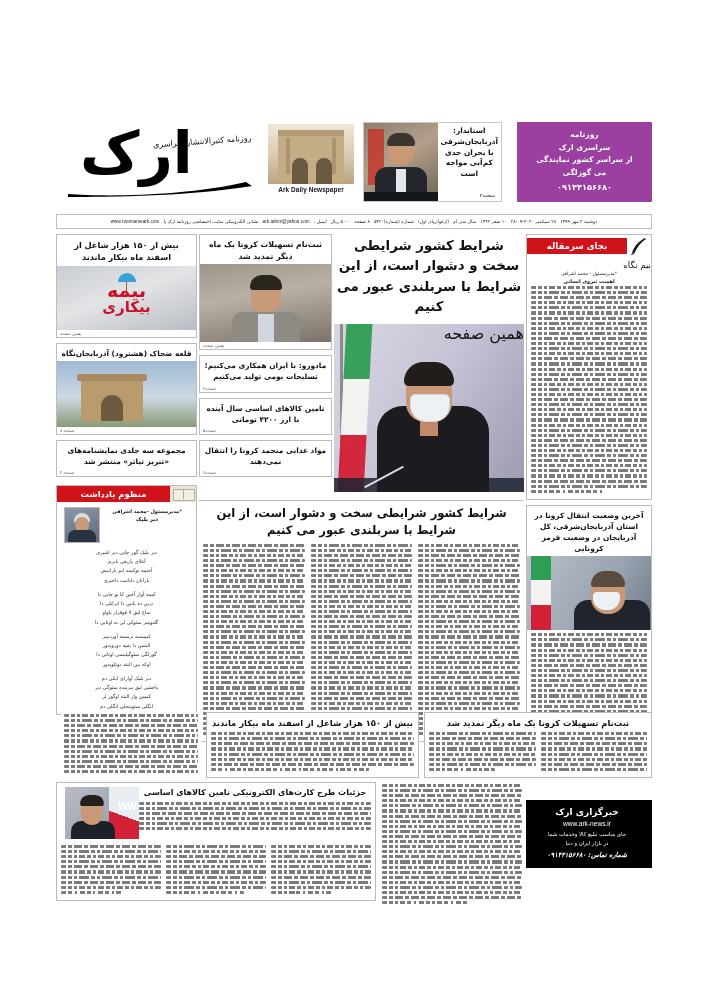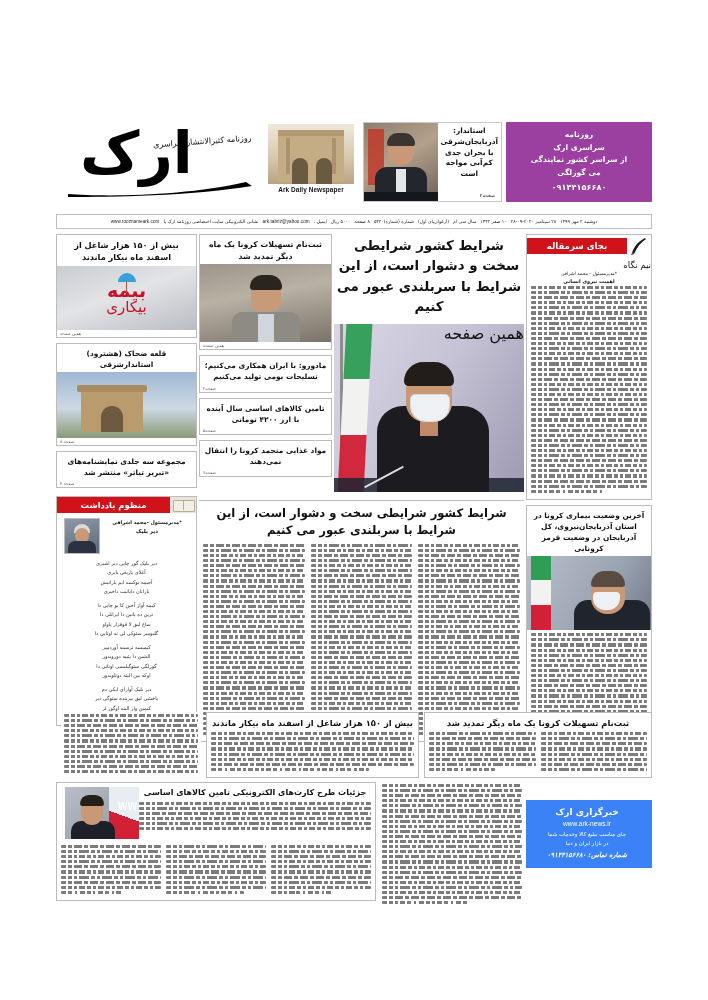--- a/index.html
+++ b/index.html
@@ -24,21 +24,21 @@
   }
   .btext .ln.s1{background-size:19px 100%;}
   .btext .ln.s2{background-size:23px 100%;}
   .btext .ln.s3{background-size:16px 100%;}
   .btext .ln.short{width:62%;margin-right:38%;}
   .btext .ln.short2{width:78%;margin-right:22%;}
 
   
   .masthead{position:absolute;left:56px;top:118px;width:596px;height:92px;}
   .ad-purple{
-    position:absolute;right:0px;top:4px;width:146px;height:80px;
+    position:absolute;right:0px;top:4px;width:135px;height:80px;
     background:#9b3fa0;color:#fff;border-radius:1px;
     display:flex;flex-direction:column;align-items:center;justify-content:center;
     text-align:center;line-height:1.65;font-weight:bold;font-size:7.6px;
     direction:rtl;
   }
   .ad-purple .phone{font-size:8.2px;letter-spacing:.4px;margin-top:2px;}
   .head-news{
     position:absolute;right:150px;top:4px;width:139px;height:80px;
     border:1px solid #c8c8c8;background:#fff;display:flex;flex-direction:row-reverse;
     box-sizing:border-box;
@@ -100,21 +100,21 @@
   .lead-hl{font-size:8.2px;font-weight:bold;text-align:center;direction:rtl;line-height:1.5;}
   .sm-hl{font-size:7.4px;font-weight:bold;text-align:center;direction:rtl;line-height:1.5;}
   .mid-hl{font-size:7.8px;font-weight:bold;text-align:center;direction:rtl;line-height:1.5;}
 
   .imgph{width:100%;position:relative;overflow:hidden;}
   .bimeh{
     height:64px;background:linear-gradient(160deg,#c9ccd2 0%,#e2e4e6 45%,#b9bcc4 100%);
     display:flex;align-items:center;justify-content:center;flex-direction:column;
   }
   .bimeh .w1{color:#c9122a;font-weight:bold;font-size:19px;direction:rtl;line-height:.95;}
-  .bimeh .w2{color:#c9122a;font-weight:normal;font-size:15px;direction:rtl;line-height:1;margin-top:1px;}
+  .bimeh .w2{color:#c9122a;font-weight:bold;font-size:15px;direction:rtl;line-height:1;margin-top:1px;}
   .bimeh .umbrella{
     position:absolute;top:7px;left:50%;margin-left:-9px;width:18px;height:9px;
     background:#3aa0d8;border-radius:9px 9px 0 0;
   }
   .bimeh .umbrella:after{
     content:"";position:absolute;left:8px;top:9px;width:1.6px;height:11px;background:#b3553a;
   }
 
   .castle{
     height:66px;background:linear-gradient(180deg,#9fb9d4 0%,#cdd9e4 55%,#8a9a77 100%);
@@ -260,21 +260,21 @@
     position:absolute;left:52%;top:15px;width:34px;height:16px;background:#5a4b40;border-radius:17px 17px 3px 3px;
   }
   .corona-photo .mask{
     position:absolute;left:53.5%;top:36px;width:27px;height:18px;background:#eef1f4;border-radius:4px 4px 12px 12px;
   }
   .corona-photo .suit{
     position:absolute;left:38%;bottom:0;width:76px;height:30px;background:#20242c;border-radius:14px 14px 0 0;
   }
 
   .ad-news{
-    background:#3b82f6;color:#fff;text-align:center;direction:rtl;padding:7px 8px 9px 4px;
+    background:#000000;color:#fff;text-align:center;direction:rtl;padding:7px 8px 9px 4px;
   }
   .ad-news .t1{font-size:9px;font-weight:bold;margin-bottom:3px;}
   .ad-news .t2{font-size:6.6px;font-family:"Liberation Sans",sans-serif;direction:ltr;margin-bottom:3px;}
   .ad-news .t3{font-size:5.4px;line-height:1.7;}
   .ad-news .t4{font-size:6.6px;font-weight:bold;margin-top:3px;font-style:italic;}
 
   .el-photo{
     width:74px;height:52px;background:linear-gradient(140deg,#b9bec8,#8e949f);
     position:relative;overflow:hidden;float:left;margin:0 0 3px 4px;
   }
@@ -366,21 +366,21 @@
       <div class="imgph bimeh">
         <div class="umbrella"></div>
         <div class="w1">بیمه</div>
         <div class="w2">بیکاری</div>
       </div>
       <div class="ref">همین صفحه</div>
     </div>
 
     <div class="card">
       <div class="t">
-          <div class="sm-hl">قلعه ضحاک (هشترود) استاندار‌شرقی</div>
+          <div class="sm-hl">قلعه ضحاک (هشترود) آذربایجان‌نگاه</div>
         </div>
       <div class="imgph castle">
         <div class="bld"></div>
         <div class="top"></div>
         <div class="arch"></div>
       </div>
       <div class="ref">صفحه ۸</div>
     </div>
 
     <div class="card">
@@ -536,21 +536,21 @@
         <div class="ln s2"></div>
           <div class="ln s1"></div>
           <div class="ln s3"></div>
         <div class="ln s2"></div>
           <div class="ln short"></div>
       </div>
     </div>
 
     <div class="card">
       <div class="t">
-        <div class="sm-hl">آخرین وضعیت بیماری کرونا در استان آذربایجان‌نیروی، کل آذربایجان در وضعیت قرمز کرونایی</div>
+        <div class="sm-hl">آخرین وضعیت انتقال کرونا در استان آذربایجان‌شرقی، کل آذربایجان در وضعیت قرمز کرونایی</div>
       </div>
       <div class="imgph corona-photo">
         <div class="flag"></div>
         <div class="suit"></div>
           <div class="face"></div>
           <div class="hair"></div>
           <div class="mask"></div>
       </div>
       <div class="btext" style="padding:3px 4px 4px 4px;">
         <div class="ln s1"></div>

